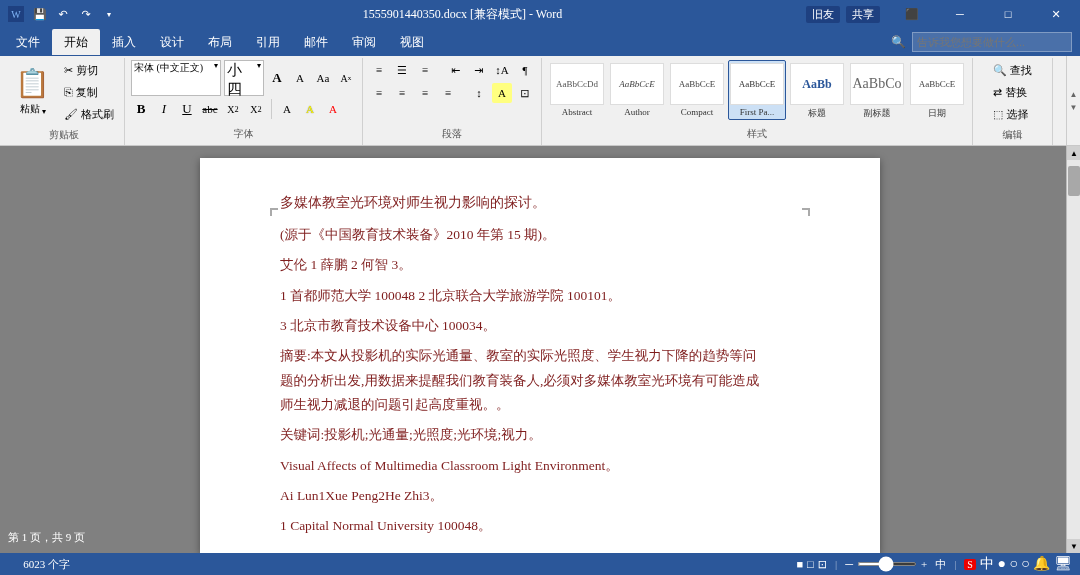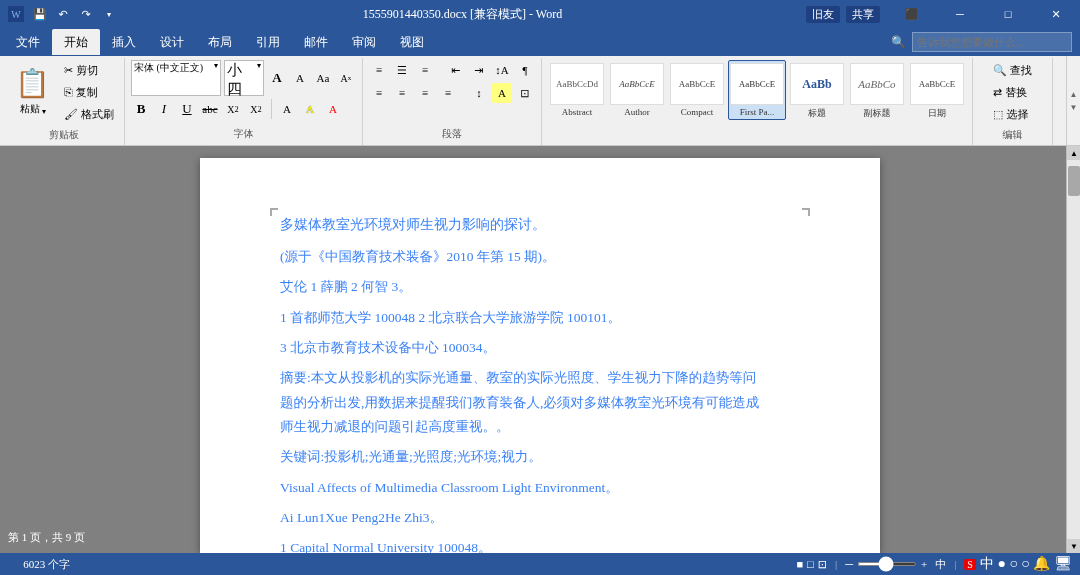--- a/index.html
+++ b/index.html
@@ -202,26 +202,26 @@
       display: flex;
       justify-content: center;
       padding-top: 12px;
       position: relative;
     }
     .doc-page {
       background: white;
       width: 680px;
       min-height: 100%;
       box-shadow: 0 2px 8px rgba(0,0,0,0.4);
-      padding: 54px 80px 40px 80px;
+      padding: 32px 80px 40px 80px;
       position: relative;
       font-family: 'SimSun', '宋体', serif;
       font-size: 14px;
       line-height: 1.8;
-      color: #3b82f6;
+      color: #7f1d1d;
     }
     .corner-mark {
       position: absolute;
       width: 8px;
       height: 8px;
       border-color: #aaa;
       border-style: solid;
     }
     .corner-tl { top: 50px; left: 70px; border-width: 2px 0 0 2px; }
     .corner-tr { top: 50px; right: 70px; border-width: 2px 2px 0 0; }
@@ -426,28 +426,29 @@
       </div>
       <div class="style-item selected">
         <div class="style-preview" style="font-size:9px;color:#333;">AaBbCcE</div>
         <div class="style-name">First Pa...</div>
       </div>
       <div class="style-item">
         <div class="style-preview" style="font-size:12px;color:#2b579a;font-weight:bold;">AaBb</div>
         <div class="style-name">标题</div>
       </div>
       <div class="style-item">
-        <div class="style-preview" style="font-size:11px;color:#666;font-style:italic;">AaBbCo</div>
+        <div class="style-preview" style="font-size:14px;color:#666;">AaBbCo</div>
         <div class="style-name">副标题</div>
       </div>
       <div class="style-item">
         <div class="style-preview" style="font-size:9px;color:#444;">AaBbCcE</div>
         <div class="style-name">日期</div>
       </div>
     </div>
+    <div class="ribbon-group-label">样式</div>
   </div>
 
   <div class="ribbon-group editing-group">
     <div class="ribbon-group-content" style="flex-direction:column;gap:2px;align-items:flex-start;">
       <div class="ribbon-btn-small">
         <span>🔍</span>
         <span>查找</span>
       </div>
       <div class="ribbon-btn-small">
         <span>⇄</span>

